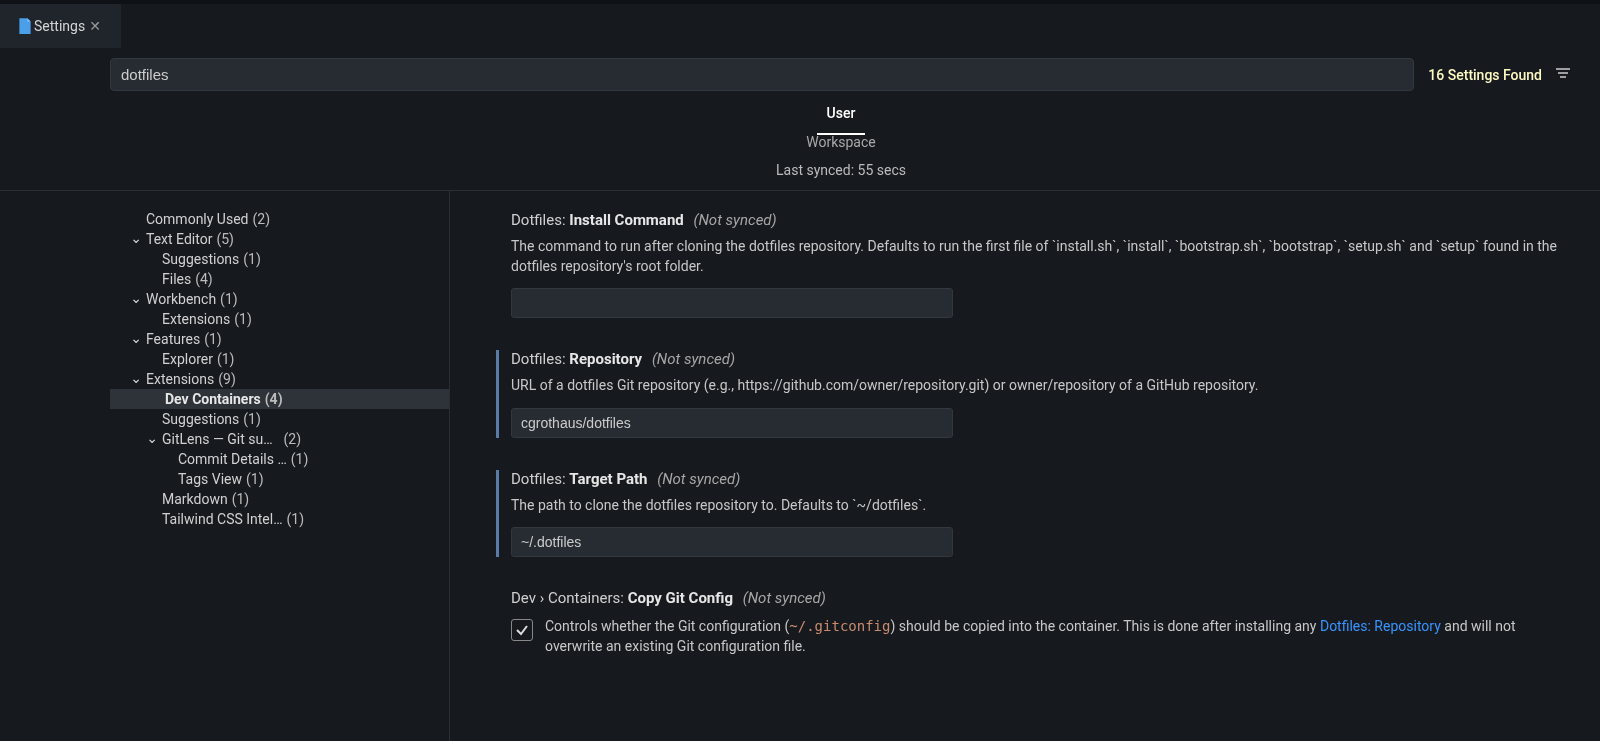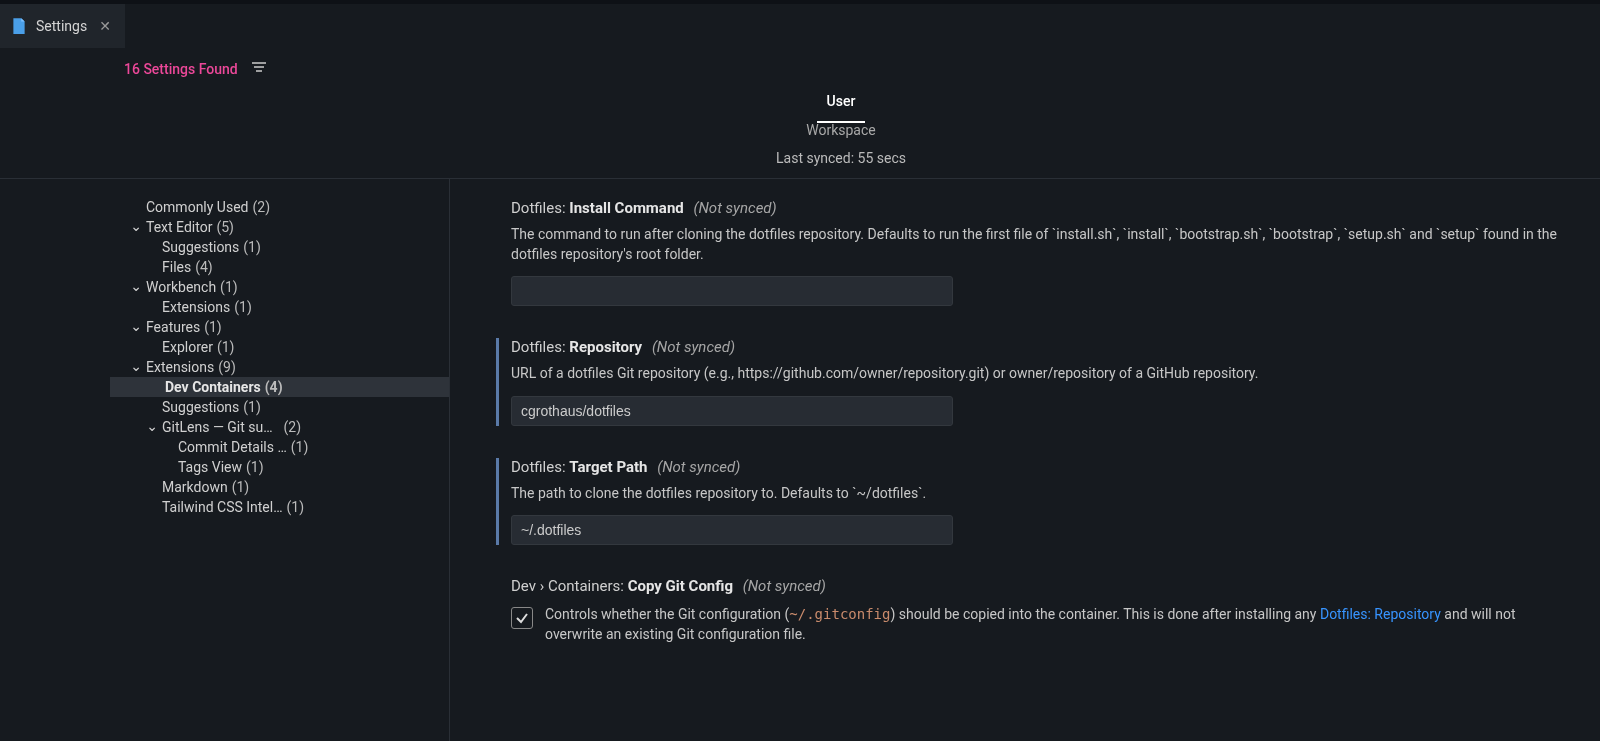--- a/index.html
+++ b/index.html
@@ -1,27 +1,27 @@
 <!DOCTYPE html>
 <html><head>
   <meta charset="utf-8">
   <style>
     * { margin:0; padding:0; box-sizing:border-box; }
     body { width:1600px; height:741px; background:#161a1f; font-family:-apple-system,BlinkMacSystemFont,"Segoe UI",Roboto,sans-serif; color:#ccc; font-size:14px; overflow:hidden; }
 
     .titlebar { height:4px; background:#0e1116; }
 
     .tabbar { height:44px; background:#161a1f; display:flex; }
-    .tab { display:flex; align-items:center; gap:8px; padding:0 10px; background:#20252b; border-bottom:1px solid #20252b; color:#d4d4d4; }
+    .tab { display:flex; align-items:center; padding:0 16px; background:#20252b; border-bottom:1px solid #20252b; color:#d4d4d4; }
     .tab .file-icon { width:18px; height:18px; }
     .tab-close { color:#999; font-weight:400; padding:2px 4px; }
 
     .search-row { padding:10px 28px 0 110px; display:flex; align-items:center; }
     .search-input { flex:1; background:#272c33; border:1px solid #33383e; color:#ccc; font-size:15px; padding:7px 10px; border-radius:4px; outline:none; }
-    .search-results { margin-left:14px; color:#ec4899; font-weight:500; }
+    .search-results { margin-left:14px; color:#fef9c3; font-weight:500; }
     .filter-icon { margin-left:12px; color:#ccc; }
 
     .scope-row { padding:14px 28px 0 110px; display:flex; align-items:center; border-bottom:1px solid #2a2f36;flex-direction:column; }
     .scope-tab { padding:0 10px 12px 10px; cursor:pointer; color:#a8a8a8; }
     .scope-tab.active { color:#fff; border-bottom:2px solid #fff; margin-bottom:-1px; font-weight:500; }
     .scope-spacer { flex:1; }
     .last-synced { color:#bbb; padding-bottom:12px; }
 
     .body { display:flex; height:calc(741px - 4px - 44px - 50px - 50px); }
     .tree { width:340px; padding:18px 0 0 0; margin-left:110px; border-right:1px solid #2a2f36; overflow:hidden; }
@@ -59,20 +59,21 @@
     <svg class="file-icon" viewBox="0 0 16 16">
       <path d="M3 1 h7 l3 3 v11 H3 Z" fill="#4a9fe8"></path>
       <path d="M10 1 v3 h3 Z" fill="#7ec1ff"></path>
     </svg>
     <span>Settings</span>
     <span class="tab-close">✕</span>
   </div>
 </div>
 
 <div class="search-row">
+  <input class="search-input" value="dotfiles" style="">
   <span class="search-results">16 Settings Found</span>
   <span class="filter-icon">
     <svg width="18" height="18" viewBox="0 0 18 18" fill="none" stroke="#ccc" stroke-width="1.5">
         <line x1="2" y1="5" x2="16" y2="5"></line>
         <line x1="4" y1="9" x2="14" y2="9"></line>
         <line x1="6" y1="13" x2="12" y2="13"></line>
       </svg>
   </span>
 </div>
 

